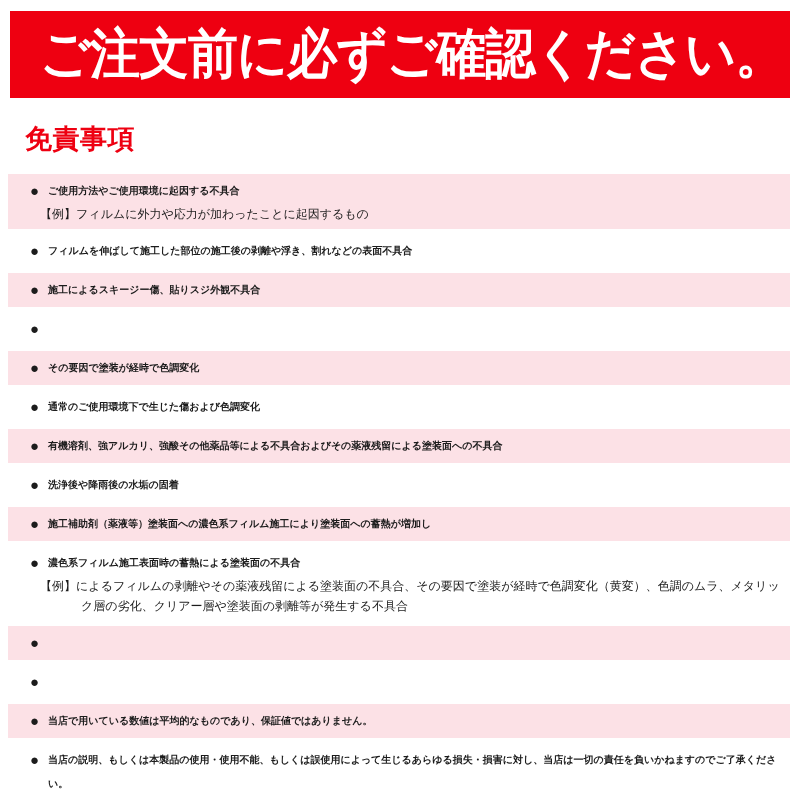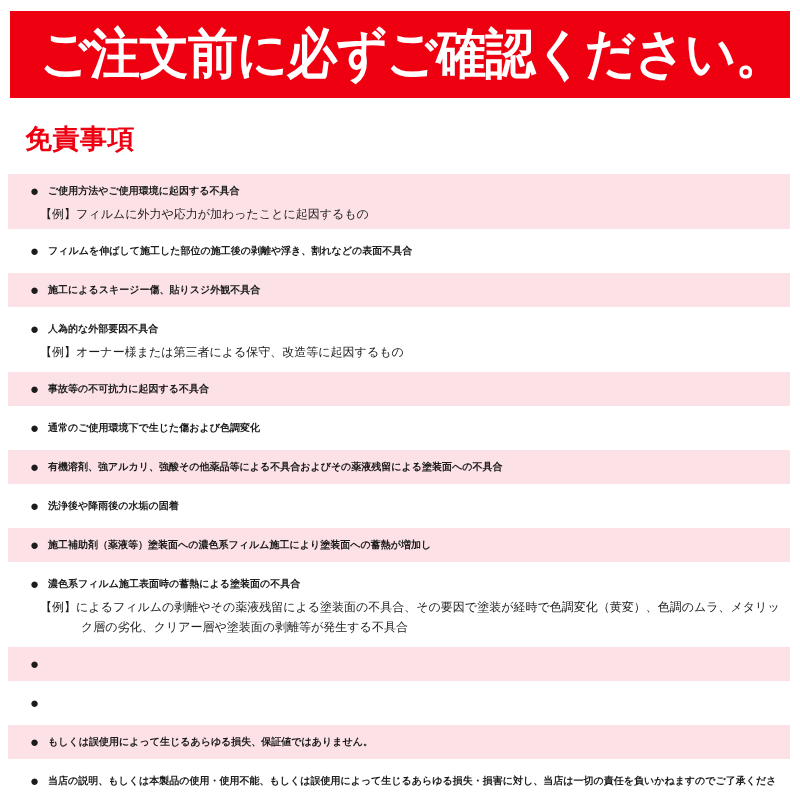--- a/index.html
+++ b/index.html
@@ -96,29 +96,25 @@
       </div>
     </div>
     <div class="row pink">
       <span class="bullet">●</span>
       <div class="texts">
         <div class="main">施工によるスキージー傷、貼りスジ外観不具合</div>
       </div>
     </div>
     <div class="row">
       <span class="bullet">●</span>
-      <div class="texts">
-        <div class="main">人為的な外部要因不具合</div>
-        <div class="example">【例】オーナー様または第三者による保守、改造等に起因するもの</div>
-      </div>
     </div>
     <div class="row pink">
       <span class="bullet">●</span>
       <div class="texts">
-        <div class="main">事故等の不可抗力に起因する不具合</div>
+        <div class="main">その要因で塗装が経時で色調変化</div>
       </div>
     </div>
     <div class="row">
       <span class="bullet">●</span>
       <div class="texts">
         <div class="main">通常のご使用環境下で生じた傷および色調変化</div>
       </div>
     </div>
     <div class="row pink">
       <span class="bullet">●</span>
@@ -147,21 +143,21 @@
     </div>
     <div class="row pink">
       <span class="bullet">●</span>
     </div>
     <div class="row">
       <span class="bullet">●</span>
     </div>
     <div class="row pink">
       <span class="bullet">●</span>
       <div class="texts">
-        <div class="main">もしくは誤使用によって生じるあらゆる損失、保証値ではありません。</div>
+        <div class="main">当店で用いている数値は平均的なものであり、保証値ではありません。</div>
       </div>
     </div>
     <div class="row">
       <span class="bullet">●</span>
       <div class="texts">
         <div class="main">当店の説明、もしくは本製品の使用・使用不能、もしくは誤使用によって生じるあらゆる損失・損害に対し、当店は一切の責任を負いかねますのでご了承ください。</div>
       </div>
     </div>
   </div>
 

